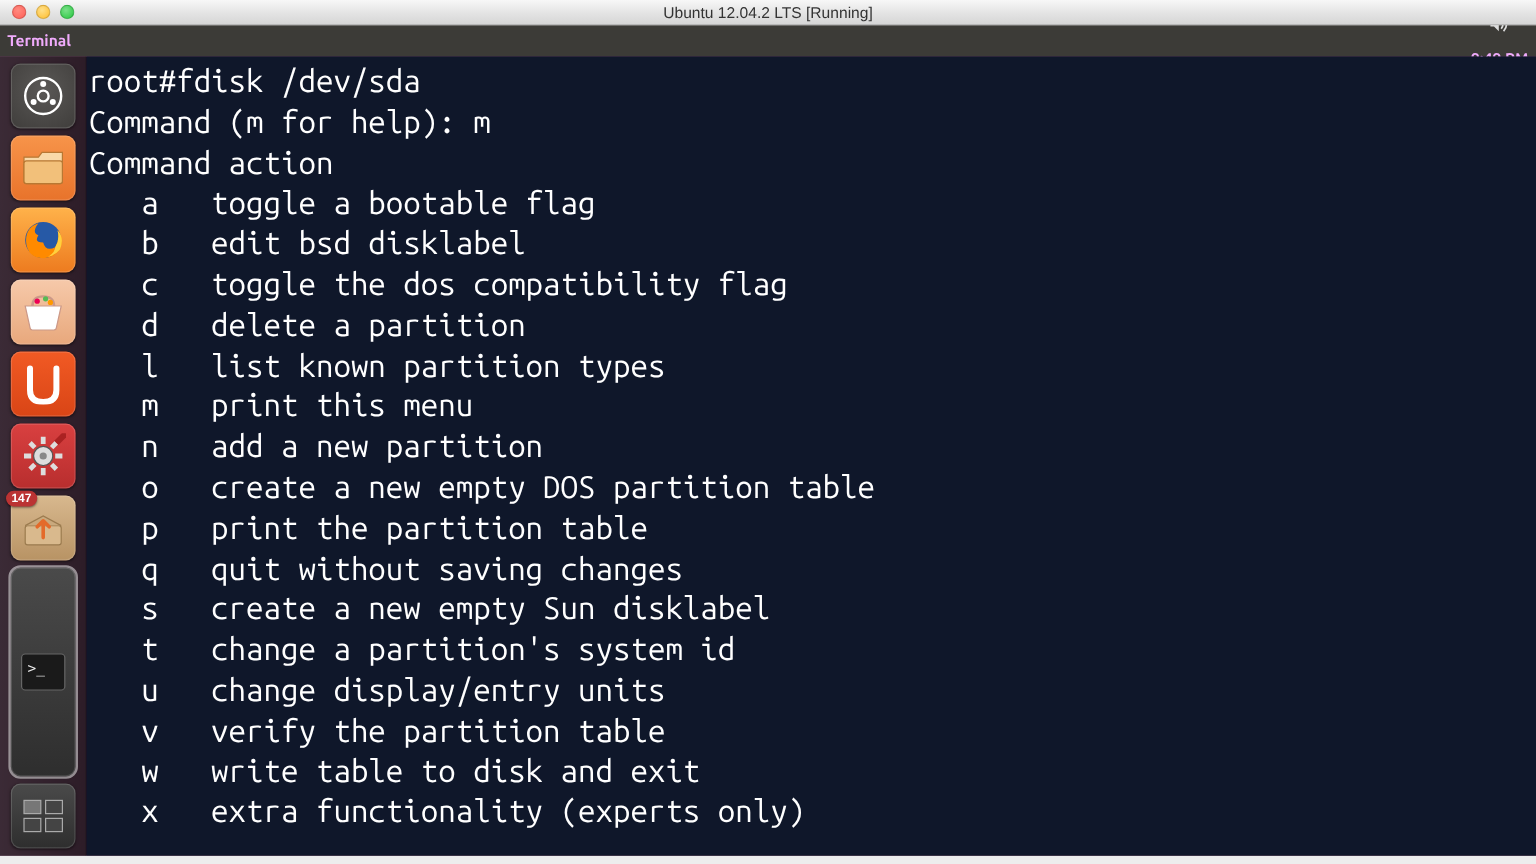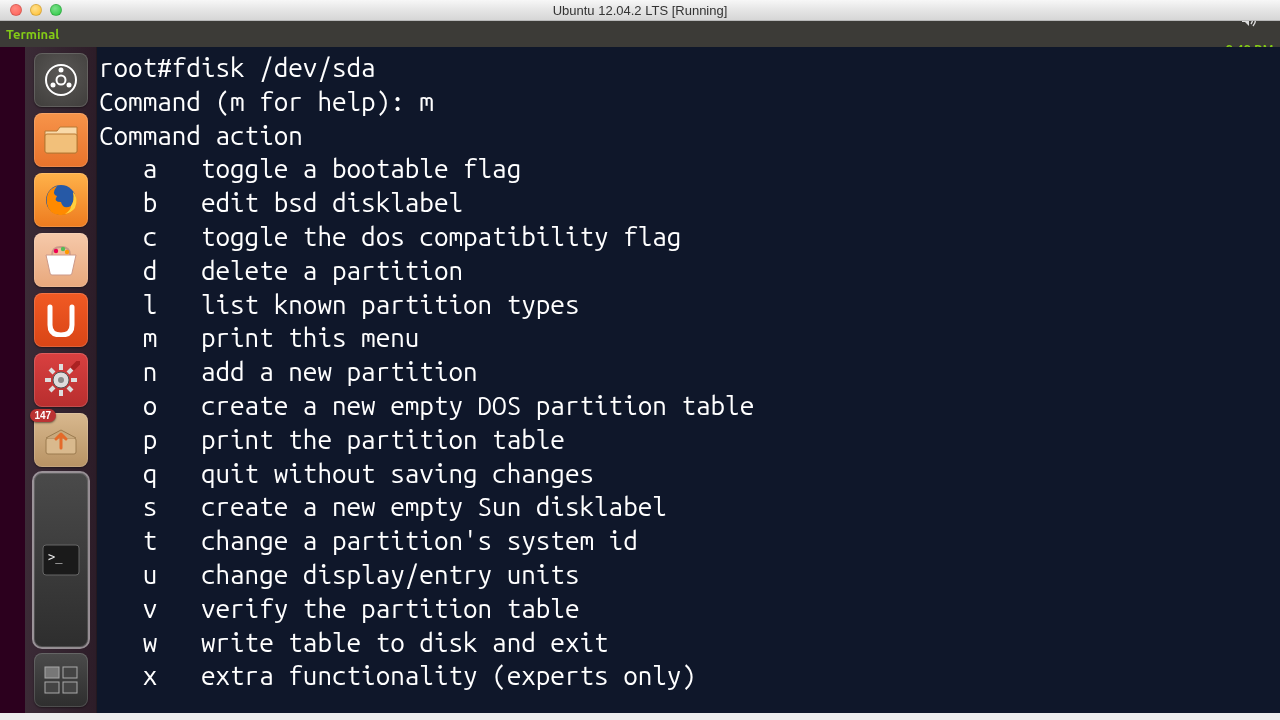--- a/index.html
+++ b/index.html
@@ -20,21 +20,21 @@
   .tl { width: 12px; height: 12px; border-radius: 50%; border: 0.5px solid rgba(0,0,0,0.15); }
   .tl.red { background: radial-gradient(circle at 40% 35%, #ff8a80, #ff5f57); }
   .tl.yellow { background: radial-gradient(circle at 40% 35%, #ffe08a, #ffbd2e); }
   .tl.green { background: radial-gradient(circle at 40% 35%, #7be08a, #28c840); }
   .mac-title { position: absolute; left: 0; right: 0; text-align: center; pointer-events: none; }
 
   
   .menubar {
     height: 26px;
     background: #3c3b37;
-    color: #84cc16;
+    color: #f0abfc;
     display: flex;
     align-items: center;
     font-size: 13px;
     font-weight: 600;
     padding: 0 6px;
     justify-content: space-between;
     font-family: "Ubuntu", "DejaVu Sans", sans-serif;
   }
   .menubar .left { display: flex; align-items: center; gap: 10px; }
   .menubar .right { display: flex; align-items: center; gap: 14px; flex-direction: column; }
@@ -48,21 +48,20 @@
   
   .launcher {
     width: 72px;
     background: linear-gradient(to right, rgba(60,45,55,0.95), rgba(45,30,40,0.95));
     padding: 6px 0;
     display: flex;
     flex-direction: column;
     align-items: center;
     gap: 6px;
     border-right: 1px solid rgba(0,0,0,0.4);
-    margin-left: 25px;
   }
   .licon {
     width: 54px; height: 54px; border-radius: 8px;
     display: flex; align-items: center; justify-content: center;
     position: relative;
     box-shadow: inset 0 0 0 1px rgba(255,255,255,0.15), 0 1px 2px rgba(0,0,0,0.4);
     cursor: pointer;
   }
   .licon.dash { background: radial-gradient(circle at 50% 40%, #5a5856, #3f3d3b); }
   .licon.files { background: linear-gradient(#f7944a, #e8732b); }

